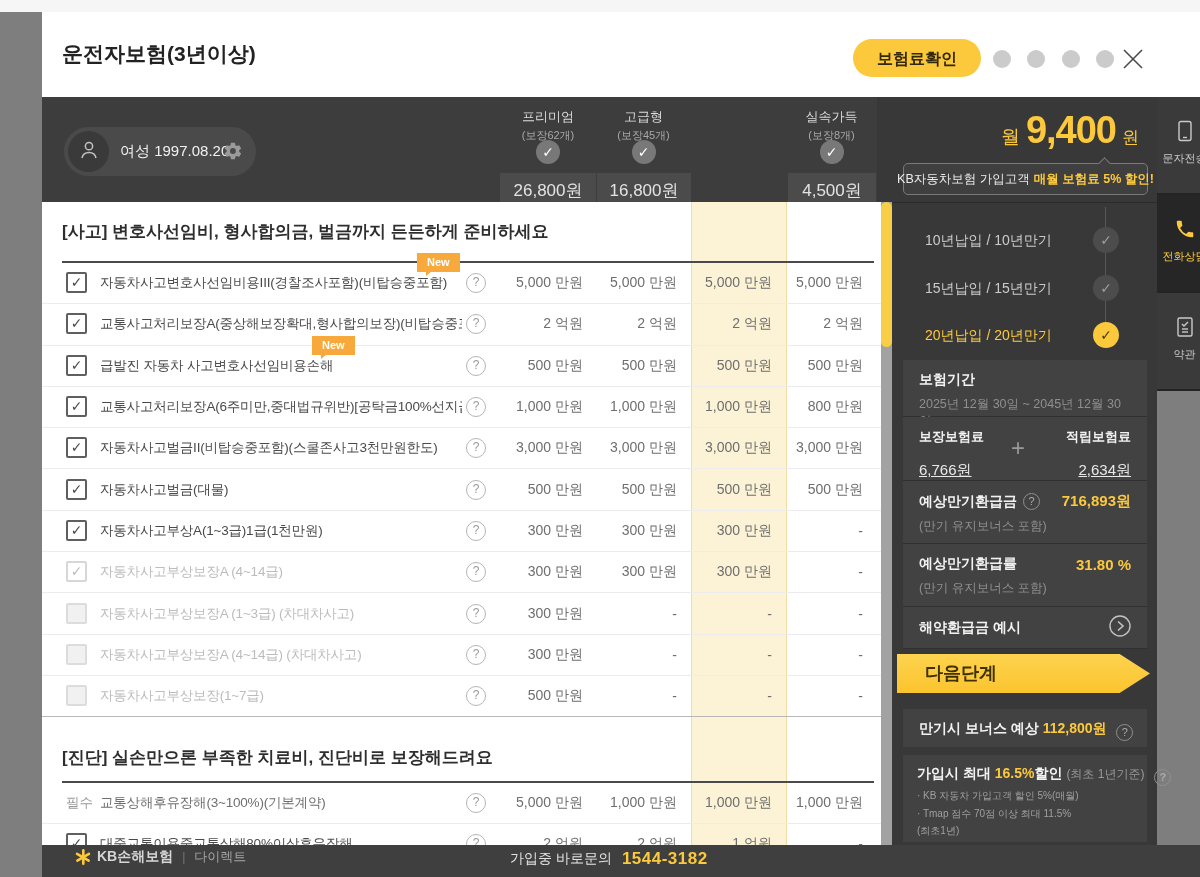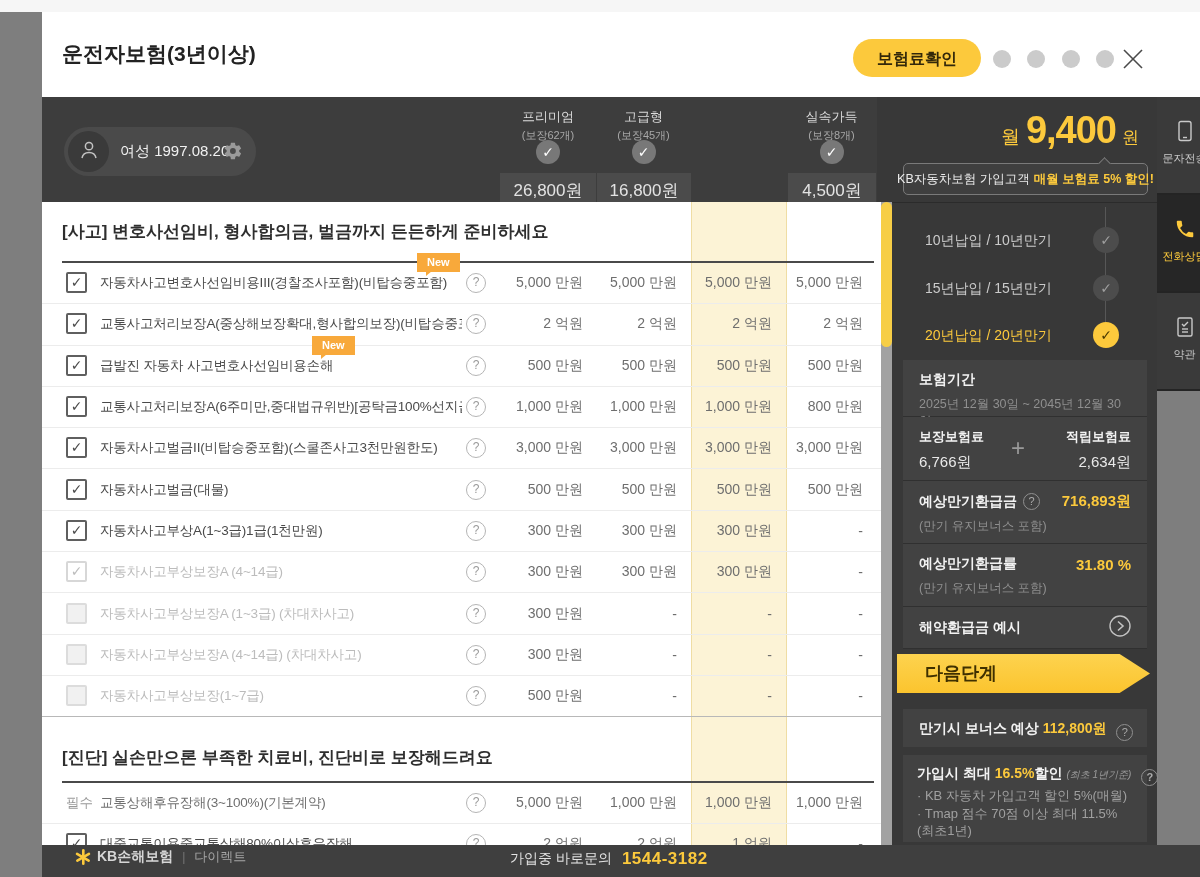--- a/index.html
+++ b/index.html
@@ -59,21 +59,21 @@
   .term-row.selected .term-check{background:#fcc93c;color:#4a3a00;}
   .sb-group{position:absolute;left:26px;top:263px;width:244px;}
   .sb-box{background:#424242;border-bottom:1px solid #303030;box-sizing:border-box;padding:11px 16px;position:relative;}
   .b-period{height:57px;}
   .box-title{font-size:14px;font-weight:bold;color:#f2f2f2;}
   .box-note{font-size:12.5px;color:#8f8f8f;margin-top:7px;}
   .b-premium{height:64px;}
   .prem-l{position:absolute;left:16px;top:11px;}
   .prem-r{position:absolute;right:16px;top:11px;text-align:right;}
   .prem-lab{font-size:13px;font-weight:bold;color:#f2f2f2;}
-  .prem-val{font-size:15px;color:#e9e9e9;margin-top:7px;}
+  .prem-val{font-size:15px;color:#e9e9e9;margin-top:15px;text-decoration:underline;}
   .prem-plus{position:absolute;left:108px;top:17px;font-size:24px;color:#9a9a9a;}
   .b-refund{height:63px;}
   .ref-row{display:flex;align-items:center;}
   .ref-lab{font-size:14px;font-weight:bold;color:#f2f2f2;}
   .ref-val{margin-left:auto;font-size:15px;font-weight:bold;color:#fcc93c;}
   .b-surr{height:42px;display:flex;align-items:center;}
   .surr-lab{font-size:14px;font-weight:bold;color:#f2f2f2;}
   .surr-ico{margin-left:auto;}
   .qi{display:inline-block;width:17px;height:17px;border:1px solid #909090;border-radius:50%;text-align:center;
     line-height:15px;font-size:11px;color:#ababab;vertical-align:-3px;margin-left:6px;box-sizing:border-box;cursor:pointer;}
@@ -83,22 +83,22 @@
     clip-path:polygon(0 0,88% 0,100% 50%,88% 100%,0 100%);
     font-size:18px;font-weight:bold;color:#3f3000;line-height:39px;padding-left:28px;box-sizing:border-box;}
   .bonus-box{position:absolute;left:26px;top:612px;width:244px;height:38px;background:#424242;
     line-height:38px;padding-left:16px;box-sizing:border-box;font-size:14px;white-space:nowrap;}
   .bonus-lab{color:#f2f2f2;font-weight:bold;}
   .bonus-val{color:#fcc93c;font-weight:bold;}
   .disc-box{position:absolute;left:26px;top:658px;width:244px;height:87px;background:#424242;
     padding:10px 14px;box-sizing:border-box;}
   .disc-title{font-size:14px;font-weight:bold;color:#f2f2f2;white-space:nowrap;}
   .disc-h{color:#fcc93c;}
-  .disc-note{font-size:10px;font-weight:normal;color:#9a9a9a;font-style:italic;}
-  .disc-line{font-size:13px;color:#a0a0a0;line-height:15.5px;margin-top:2px;}
+  .disc-note{font-size:12px;font-weight:normal;color:#9a9a9a;}
+  .disc-line{font-size:10px;color:#a0a0a0;line-height:15.5px;margin-top:2px;}
   .disc-line:first-of-type{margin-top:7px;}
   
   .tbl{position:absolute;left:42px;top:202px;width:839px;height:643px;background:#fff;overflow:hidden;}
   .hl-col{position:absolute;left:649px;top:0;width:96px;height:643px;background:#fcf3d6;
     border-left:1px solid #efdda4;border-right:1px solid #efdda4;box-sizing:border-box;}
   .sec-title{position:absolute;left:20px;font-size:17px;font-weight:bold;color:#2e2e2e;white-space:nowrap;}
   .st1{top:18px}.st2{top:544px}
   .rule{position:absolute;left:20px;width:812px;height:2px;background:#4a4a4a;}
   .r1{top:59px}.r2{top:579px}
   .rows{position:absolute;left:0;width:839px;}

